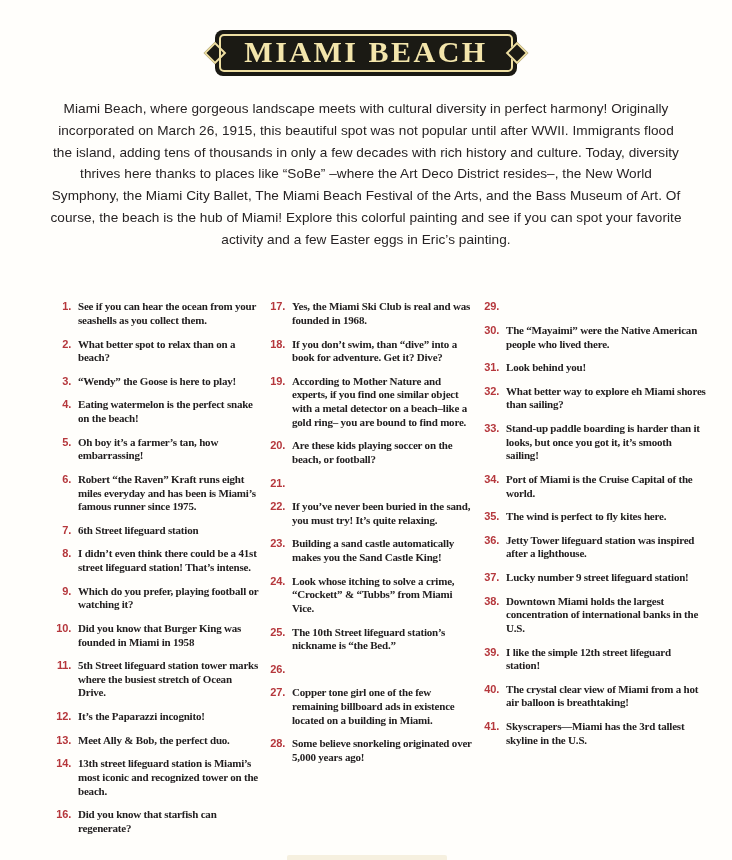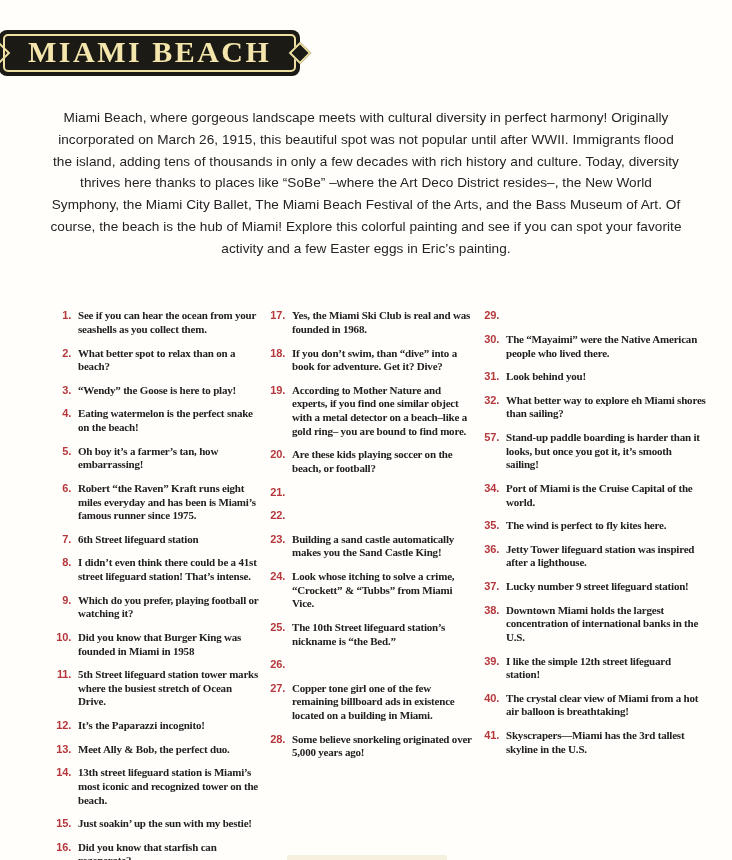--- a/index.html
+++ b/index.html
@@ -9,20 +9,21 @@
     background: #fffefb;
     font-family: "Liberation Sans", sans-serif;
     color: #232021;
     overflow: hidden;
     position: relative;
   }
 
   
   .badge-wrap {
     display: flex;
+    justify-content: center;
     padding-top: 31px;
   }
   .badge {
     position: relative;
     background: #1b1a14;
     border-radius: 7px;
     height: 44px;
     padding: 0 28px;
     display: flex;
     align-items: center;
@@ -53,21 +54,21 @@
     background: #1b1a14;
     border: 2px solid #eedfa2;
     transform: translateY(-50%) rotate(45deg);
   }
   .badge-ornament.left  { left: -9px; }
   .badge-ornament.right { right: -9px; }
 
   
   .intro {
     width: 638px;
-    margin: 32px auto 0 auto;
+    margin: 23px auto 0 auto;
     text-align: center;
     font-size: 13.6px;
     line-height: 1.6;
     color: #272324;
     letter-spacing: 0.05px;
   }
 
   
   .list {
     display: flex;
@@ -182,24 +183,20 @@
         </div>
         <div class="list-item">
           <span class="item-number">13.</span>
           <span class="item-text">Meet Ally &amp; Bob, the perfect duo.</span>
         </div>
         <div class="list-item">
           <span class="item-number">14.</span>
           <span class="item-text">13th street lifeguard station is Miami’s most iconic and recognized tower on the beach.</span>
         </div>
         <div class="list-item">
-          <span class="item-number">15.</span>
-          <span class="item-text">Just soakin’ up the sun with my bestie!</span>
-        </div>
-        <div class="list-item">
           <span class="item-number">16.</span>
           <span class="item-text">Did you know that starfish can regenerate?</span>
         </div>
       </div>
       <div class="column">
         <div class="list-item">
           <span class="item-number">17.</span>
           <span class="item-text">Yes, the Miami Ski Club is real and was founded in 1968.</span>
         </div>
         <div class="list-item">
@@ -212,20 +209,21 @@
         </div>
         <div class="list-item">
           <span class="item-number">20.</span>
           <span class="item-text">Are these kids playing soccer on the beach, or football?</span>
         </div>
         <div class="list-item">
           <span class="item-number">21.</span>
         </div>
         <div class="list-item">
           <span class="item-number">22.</span>
+          <span class="item-text">If you’ve never been buried in the sand, you must try! It’s quite relaxing.</span>
         </div>
         <div class="list-item">
           <span class="item-number">23.</span>
           <span class="item-text">Building a sand castle automatically makes you the Sand Castle King!</span>
         </div>
         <div class="list-item">
           <span class="item-number">24.</span>
           <span class="item-text">Look whose itching to solve a crime, “Crockett” &amp; “Tubbs” from Miami Vice.</span>
         </div>
         <div class="list-item">
@@ -254,21 +252,21 @@
         </div>
         <div class="list-item">
           <span class="item-number">31.</span>
           <span class="item-text">Look behind you!</span>
         </div>
         <div class="list-item">
           <span class="item-number">32.</span>
           <span class="item-text">What better way to explore eh Miami shores than sailing?</span>
         </div>
         <div class="list-item">
-          <span class="item-number">57.</span>
+          <span class="item-number">33.</span>
           <span class="item-text">Stand-up paddle boarding is harder than it looks, but once you got it, it’s smooth sailing!</span>
         </div>
         <div class="list-item">
           <span class="item-number">34.</span>
           <span class="item-text">Port of Miami is the Cruise Capital of the world.</span>
         </div>
         <div class="list-item">
           <span class="item-number">35.</span>
           <span class="item-text">The wind is perfect to fly kites here.</span>
         </div>

